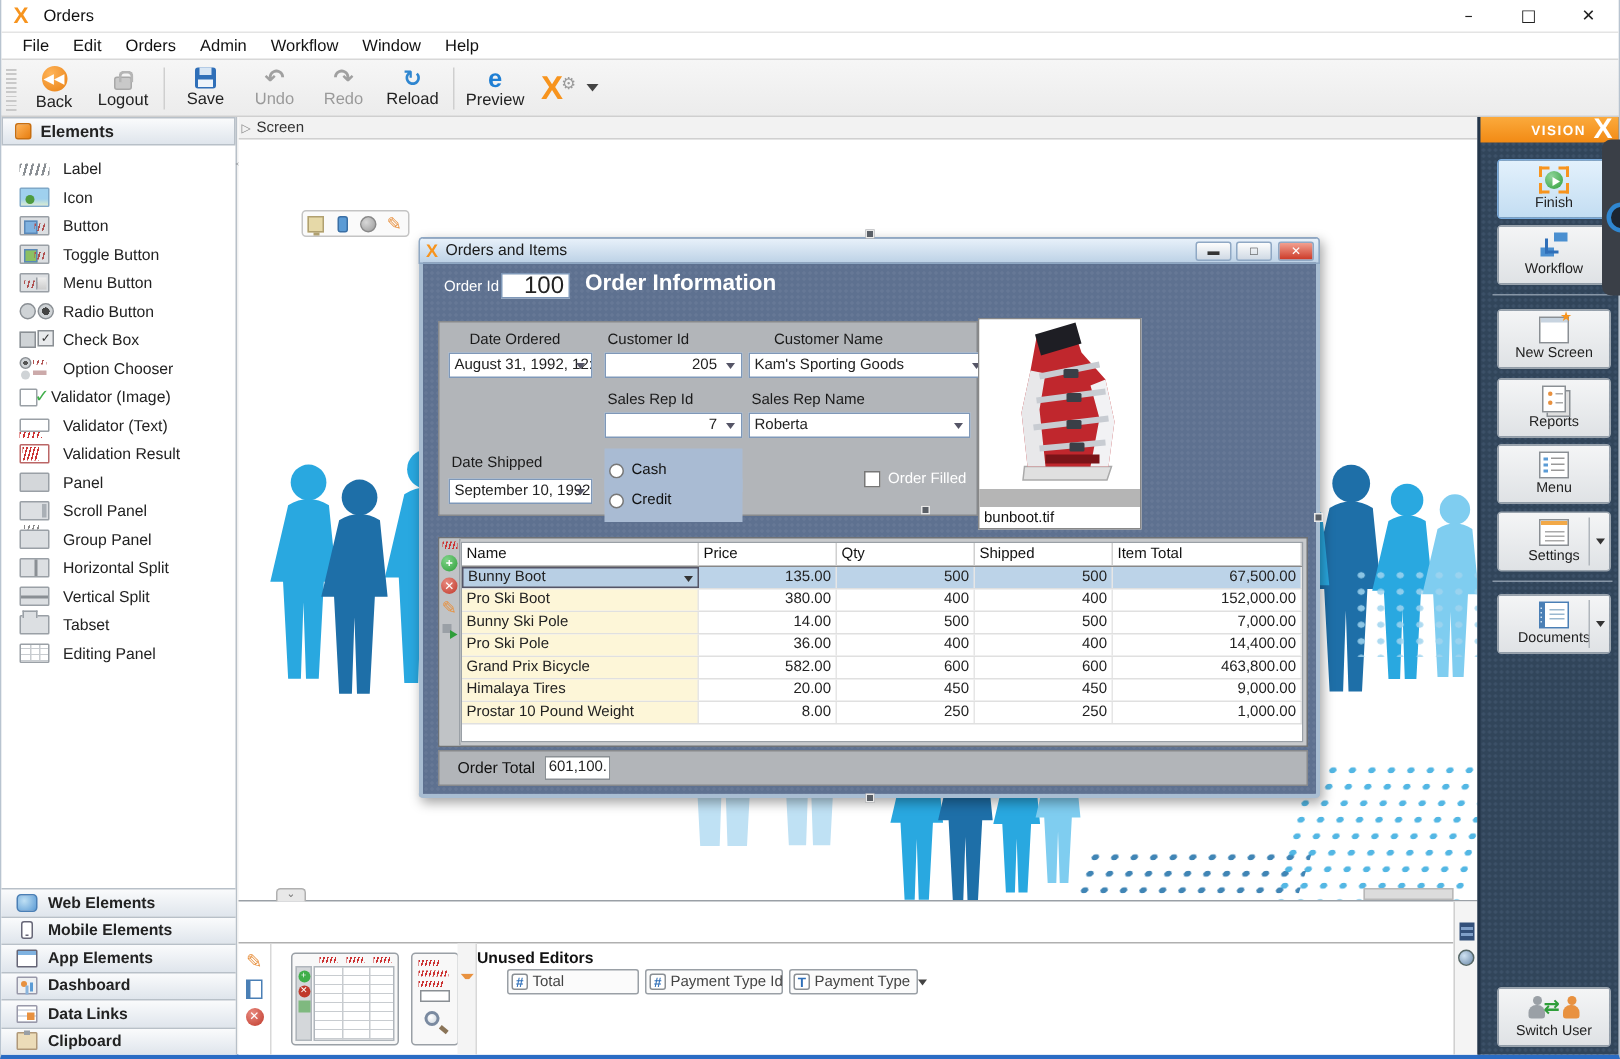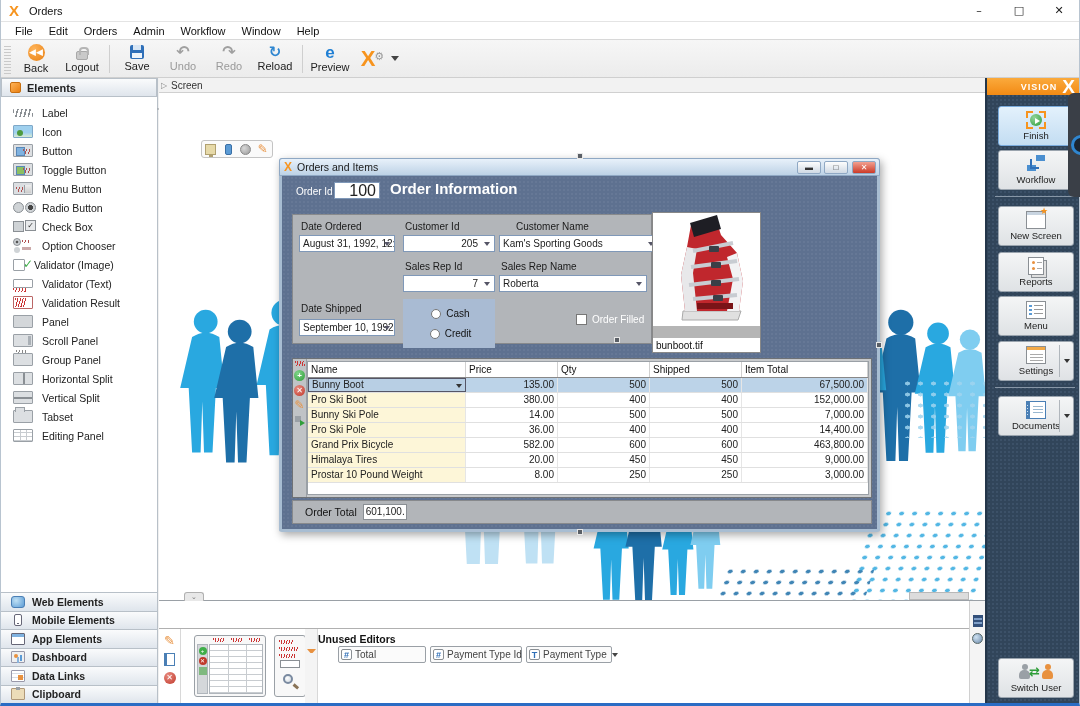--- a/index.html
+++ b/index.html
@@ -123,21 +123,21 @@
   .dlg-body { position:absolute; left:0; top:18px; right:0; bottom:0; background:#5e7190; background-image:radial-gradient(rgba(255,255,255,.05) 1px,transparent 1.2px); background-size:4px 4px; }
   .wlabel { position:absolute; color:#fff; font-size:10px; }
   .dlg-heading { position:absolute; left:108px; top:4px; color:#fff; font-size:15px; font-weight:bold; }
   .field { position:absolute; background:#fff; border:1px solid #7f98b8; font-size:16px; line-height:15px; padding:0 3px; height:17px; }
   .field.num { text-align:right; }
   .combo { position:absolute; background:#fff; border:1px solid #7f98b8; font-size:10px; line-height:15px; height:17px; padding:0 16px 0 3px; white-space:nowrap; overflow:hidden; }
   .combo::after { content:""; position:absolute; right:4px; top:6px; width:0; height:0; border-left:3.5px solid transparent; border-right:3.5px solid transparent; border-top:4px solid #556; }
   .combo.num { text-align:right; }
   .grouppanel { position:absolute; left:10px; top:38px; width:360px; height:130px; background:#b2b5b9; border:1px solid #87898c; }
   .glabel { position:absolute; font-size:10px; color:#1a1a1a; }
-  .radio-strip { position:absolute; width:92px; height:29px; background:#a9bbd3; display:flex; align-items:center; gap:5px; padding-left:3px;justify-content:center; }
+  .radio-strip { position:absolute; width:92px; height:29px; background:#a9bbd3; display:flex; align-items:center; gap:5px; padding-left:3px; }
   .radio-strip .rad { width:10px; height:10px; border-radius:50%; background:#fff; border:1px solid #777; }
   .radio-strip .rlabel { font-size:10px; color:#111; }
   .chkrow { position:absolute; display:flex; align-items:center; gap:5px; }
   .chk { width:11px; height:11px; background:#fff; border:1px solid #777; }
   .chkrow .clabel { font-size:10px; color:#fff; }
   .imgpanel { position:absolute; left:370px; top:36px; width:109px; height:141px; background:#fff; border:1px solid #888; }
   .imgpanel .photo { position:absolute; left:0; top:0; right:0; height:113px; background:#fff; }
   .imgpanel .strip { position:absolute; left:0; right:0; top:113px; height:12px; background:#b5b5b5; }
   .imgpanel .cap { position:absolute; left:3px; bottom:1px; font-size:10px; color:#111; }
   .tablepanel { position:absolute; left:10px; top:182px; width:580px; height:140px; background:#c8cacc; border:1px solid #6f7276; }
@@ -487,21 +487,21 @@
         <span class="dlg-ctl min">▬</span>
         <span class="dlg-ctl max">□</span>
         <span class="dlg-ctl cls">✕</span>
       </div>
       <div class="dlg-body">
         <span class="wlabel" style="left:14px; top:10px;">Order Id</span>
         <span class="field num" style="left:52px; top:6px; width:46px;">100</span>
         <span class="dlg-heading">Order Information</span>
 
         <div class="grouppanel">
-          <span class="glabel" style="left:8px; top:6px;">Date Ordered</span>
+          <span class="glabel" style="left:20px; top:6px;">Date Ordered</span>
           <span class="glabel" style="left:112px; top:6px;">Customer Id</span>
           <span class="glabel" style="left:223px; top:6px;">Customer Name</span>
           <span class="combo" style="left:6px; top:20px; width:96px;">August 31, 1992, 12:00</span>
           <span class="combo num" style="left:110px; top:20px; width:92px;">205</span>
           <span class="combo" style="left:206px; top:20px; width:160px;">Kam's Sporting Goods</span>
           <span class="glabel" style="left:112px; top:46px;">Sales Rep Id</span>
           <span class="glabel" style="left:208px; top:46px;">Sales Rep Name</span>
           <span class="combo num" style="left:110px; top:60px; width:92px;">7</span>
           <span class="combo" style="left:206px; top:60px; width:148px;">Roberta</span>
           <span class="glabel" style="left:8px; top:88px;">Date Shipped</span>
@@ -607,21 +607,21 @@
                   <span class="tc c1">20.00</span>
                   <span class="tc c2">450</span>
                   <span class="tc c3">450</span>
                   <span class="tc c4">9,000.00</span>
                 </div>
                 <div class="trow">
                   <span class="tc c0">Prostar 10 Pound Weight</span>
                   <span class="tc c1">8.00</span>
                   <span class="tc c2">250</span>
                   <span class="tc c3">250</span>
-                  <span class="tc c4">3,000.00</span>
+                  <span class="tc c4">1,000.00</span>
                 </div>
               </div>
           </div>
         </div>
 
         <div class="totalstrip">
           <span class="tl">Order Total</span>
           <span class="tv">601,100.</span>
         </div>
       </div>

